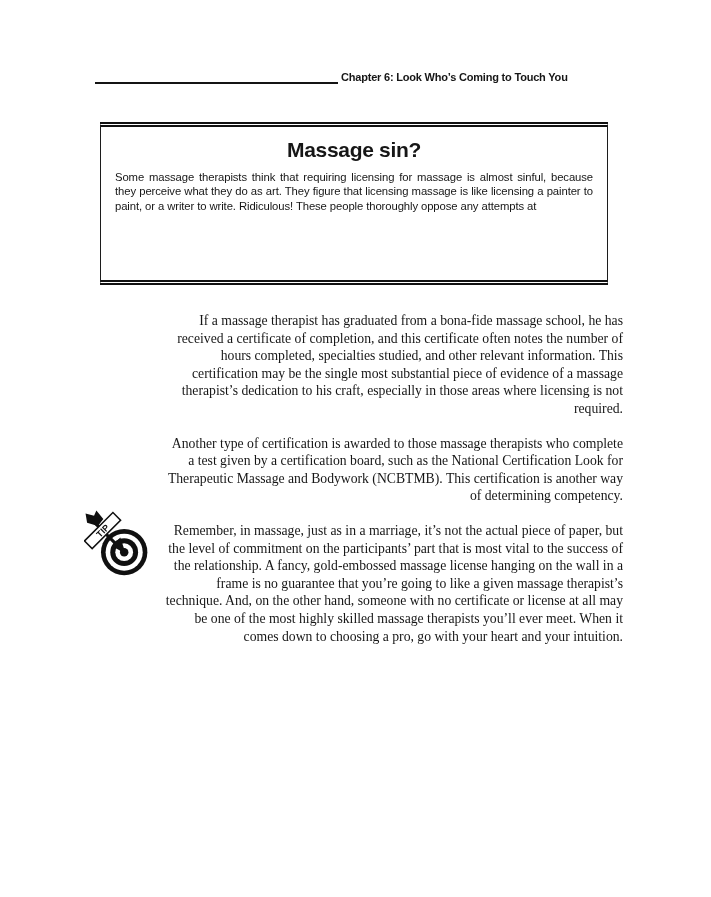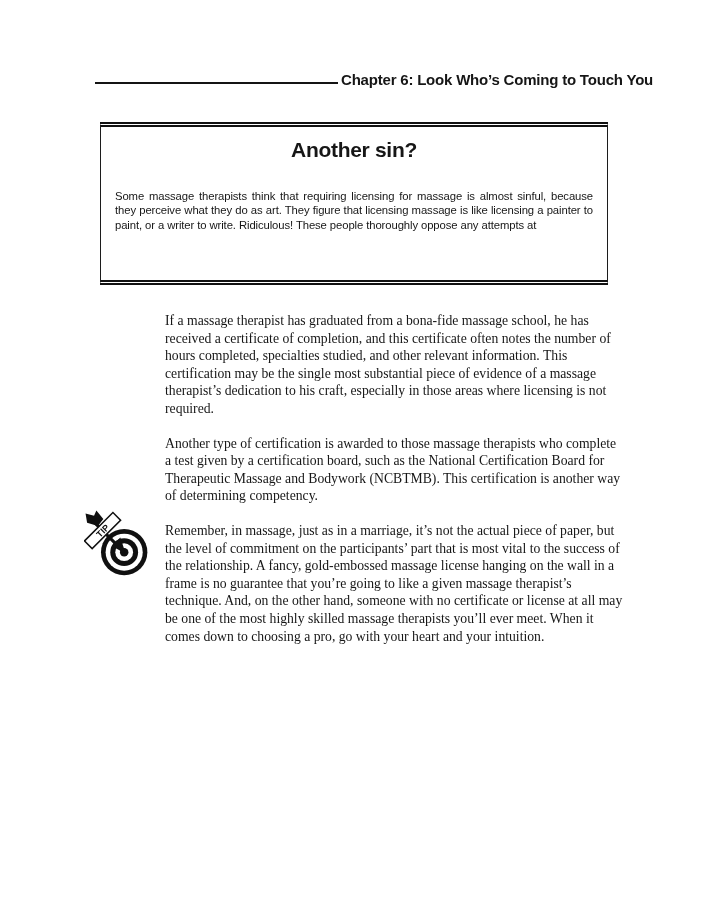--- a/index.html
+++ b/index.html
@@ -12,21 +12,21 @@
     color:#161616;
   }
 
   
   .header-rule{
     position:absolute;left:95px;top:82px;width:243px;height:2px;background:#141414;
   }
   .chapter-title{
     position:absolute;left:341px;top:71px;
     font-family:"Liberation Sans",sans-serif;
-    font-weight:bold;font-size:15px;letter-spacing:-0.2px;
+    font-weight:bold;font-size:11px;letter-spacing:-0.2px;
     white-space:nowrap;
   }
   .page-number{
     position:absolute;left:636px;top:48px;
     font-family:"DejaVu Serif",serif;
     font-style:italic;font-weight:bold;font-size:40px;
     letter-spacing:1px;
   }
 
   
@@ -48,54 +48,53 @@
   .sidebar-cols{
     display:flex;gap:18px;
     padding:2px 14px 10px 14px;
   }
   .sidebar-col{
     flex:1;
     font-family:"Liberation Sans",sans-serif;
     font-size:11.3px;line-height:14.4px;
     text-align:justify;
     letter-spacing:-0.1px;
-    margin-top:19px;
   }
 
   
   .body-text{
     position:absolute;left:165px;top:312px;width:458px;
     font-family:"Liberation Serif",serif;
-    font-size:13.7px;line-height:17.6px;
+    font-size:13.7px;line-height:17.6px;text-align:right;
   }
   .body-text p{margin:0 0 17px 0;}
 
   
   .tip-icon{
     position:absolute;left:84px;top:508px;width:68px;height:76px;
   }
 </style>
 </head>
 <body>
 
 <div class="page">
 
   <div class="header-rule"></div>
   <div class="chapter-title">Chapter 6: Look Who’s Coming to Touch You</div>
 
   <div class="sidebar-box">
-    <div class="sidebar-title">Another sin?</div>
+    <div class="sidebar-title">Massage sin?</div>
     <div class="sidebar-cols">
       <div class="sidebar-col">Some massage therapists think that requiring licensing for massage is almost sinful, because they perceive what they do as art. They figure that licensing massage is like licensing a painter to paint, or a writer to write. Ridiculous! These people thoroughly oppose any attempts at</div>
     </div>
   </div>
 
   <div class="body-text">
     <p>If a massage therapist has graduated from a bona-fide massage school, he has received a certificate of completion, and this certificate often notes the number of hours completed, specialties studied, and other relevant information. This certification may be the single most substantial piece of evidence of a massage therapist’s dedication to his craft, especially in those areas where licensing is not required.</p>
-    <p>Another type of certification is awarded to those massage therapists who complete a test given by a certification board, such as the National Certification Board for Therapeutic Massage and Bodywork (NCBTMB). This certification is another way of determining competency.</p>
+    <p>Another type of certification is awarded to those massage therapists who complete a test given by a certification board, such as the National Certification Look for Therapeutic Massage and Bodywork (NCBTMB). This certification is another way of determining competency.</p>
     <p>Remember, in massage, just as in a marriage, it’s not the actual piece of paper, but the level of commitment on the participants’ part that is most vital to the success of the relationship. A fancy, gold-embossed massage license hanging on the wall in a frame is no guarantee that you’re going to like a given massage therapist’s technique. And, on the other hand, someone with no certificate or license at all may be one of the most highly skilled massage therapists you’ll ever meet. When it comes down to choosing a pro, go with your heart and your intuition.</p>
   </div>
 
   <div class="tip-icon">
     <svg width="68" height="76" viewBox="0 0 88 96">
 
       <circle cx="52" cy="56" r="30" fill="#101010"></circle>
       <circle cx="52" cy="56" r="24" fill="#ffffff"></circle>
       <circle cx="52" cy="56" r="18" fill="#101010"></circle>
       <circle cx="52" cy="56" r="11.5" fill="#ffffff"></circle>

